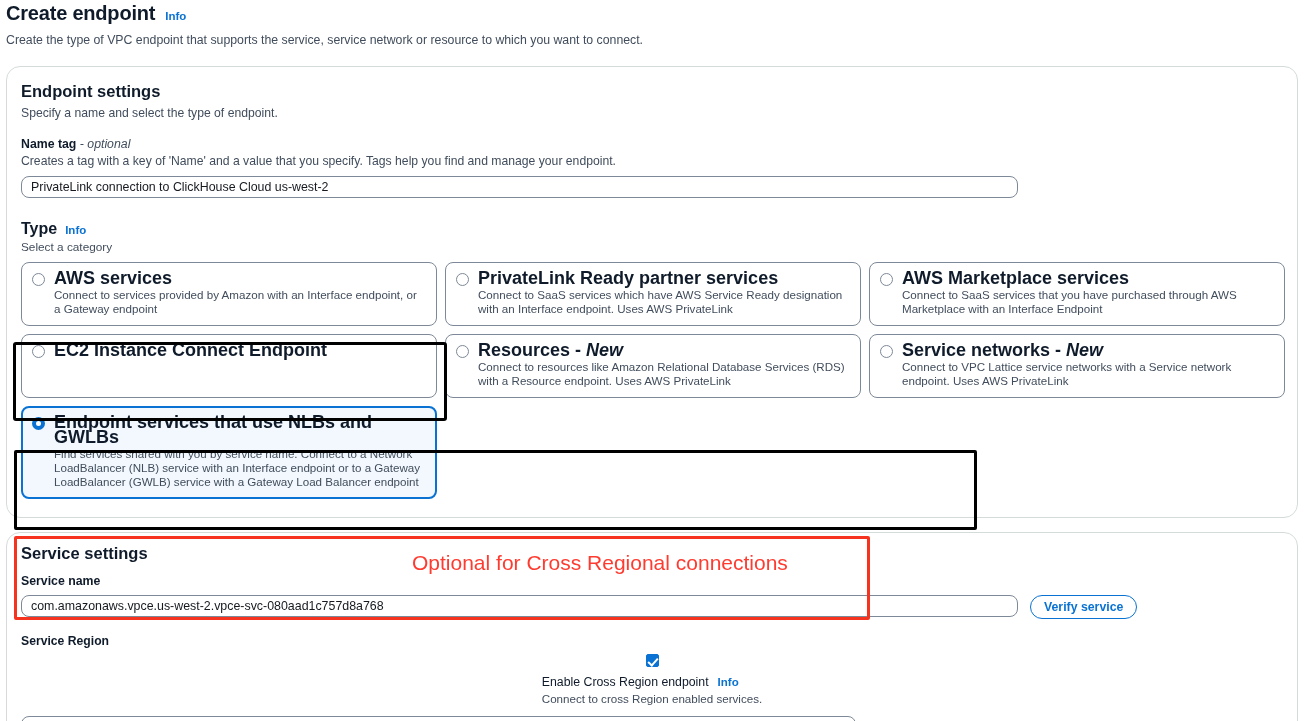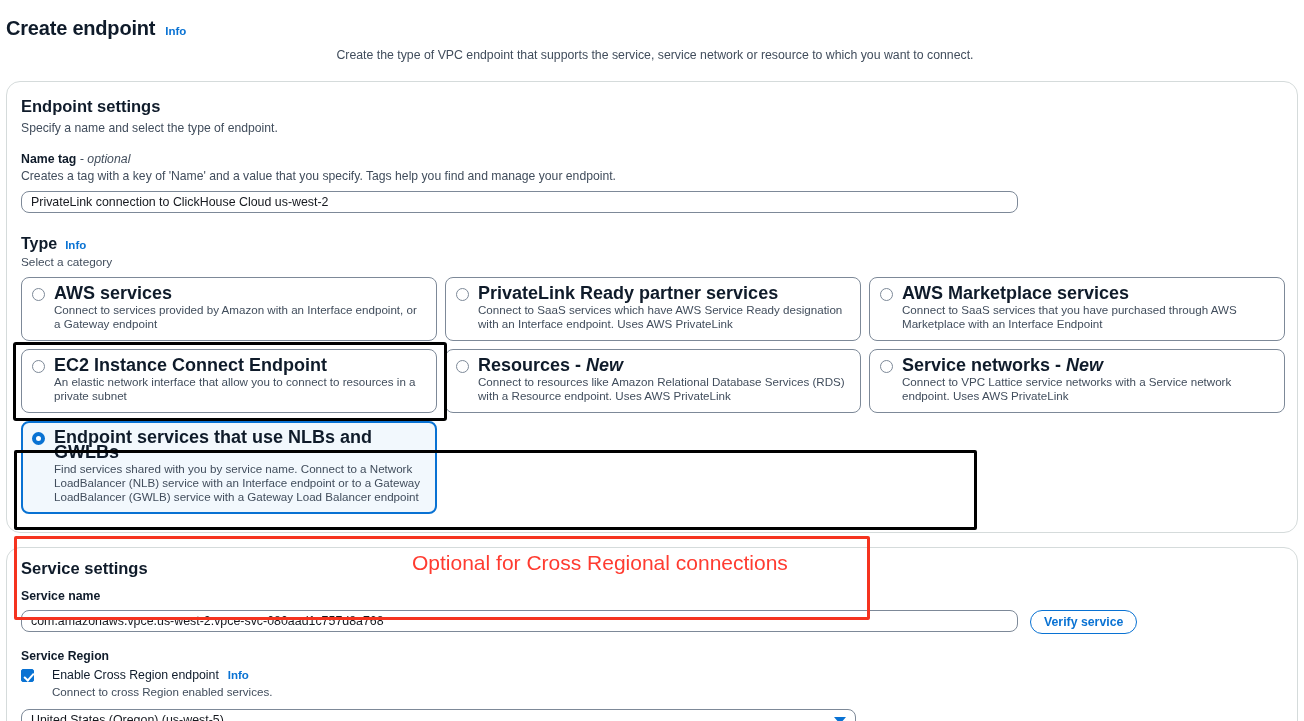--- a/index.html
+++ b/index.html
@@ -11,21 +11,21 @@
   }
   .page {
     position: relative;
     width: 1304px;
     height: 721px;
     overflow: hidden;
     background: #ffffff;
   }
 
   
-  .page-header { padding: 16px 0 0 6px; text-align: center; }
+  .page-header { padding: 1px 0 0 6px; }
   .page-title-row { display: flex; align-items: baseline; gap: 10px; }
   .page-title {
     font-size: 20px; font-weight: bold; letter-spacing: -0.2px;
     color: #0f1b2a; line-height: 24px;
   }
   .info-link {
     font-size: 11.5px; font-weight: bold; color: #0972d3;
     text-decoration: none; cursor: pointer;
   }
   .page-subtitle {
@@ -140,21 +140,21 @@
     color: #0972d3;
     font-size: 12.3px; font-weight: bold;
     background: #ffffff;
     padding: 0 13px;
     display: inline-flex; align-items: center;
     cursor: pointer;
     font-family: "Liberation Sans", sans-serif;
   }
 
   .region-label { font-size: 12.2px; font-weight: bold; color: #0f1b2a; margin-top: 15px; }
-  .checkbox-row { display: flex; align-items: flex-start; gap: 18px; margin-top: 5px; }
+  .checkbox-row { display: flex; align-items: center; gap: 8px; margin-top: 5px; flex-direction: column; }
   .checkbox {
     width: 13px; height: 13px; border-radius: 2px;
     background: #0972d3; border: 1px solid #0972d3;
     flex: 0 0 auto; margin-top: 1px;
     position: relative;
   }
   .checkbox::after {
     content: ""; position: absolute;
     left: 3.6px; top: 0.7px; width: 4px; height: 8px;
     border: solid #ffffff; border-width: 0 2px 2px 0;
@@ -246,21 +246,20 @@
         <div class="tile-body">
           <div class="tile-title">AWS Marketplace services</div>
           <div class="tile-desc">Connect to SaaS services that you have purchased through AWS Marketplace with an Interface Endpoint</div>
         </div>
       </div>
 
       <div class="tile">
         <div class="radio"></div>
         <div class="tile-body">
           <div class="tile-title">EC2 Instance Connect Endpoint</div>
-          <div class="tile-desc">An elastic network interface that allow you to connect to resources in a private subnet</div>
         </div>
       </div>
 
       <div class="tile">
         <div class="radio"></div>
         <div class="tile-body">
           <div class="tile-title"><span>Resources - </span><span class="new">New</span></div>
           <div class="tile-desc">Connect to resources like Amazon Relational Database Services (RDS) with a Resource endpoint. Uses AWS PrivateLink</div>
         </div>
       </div>

